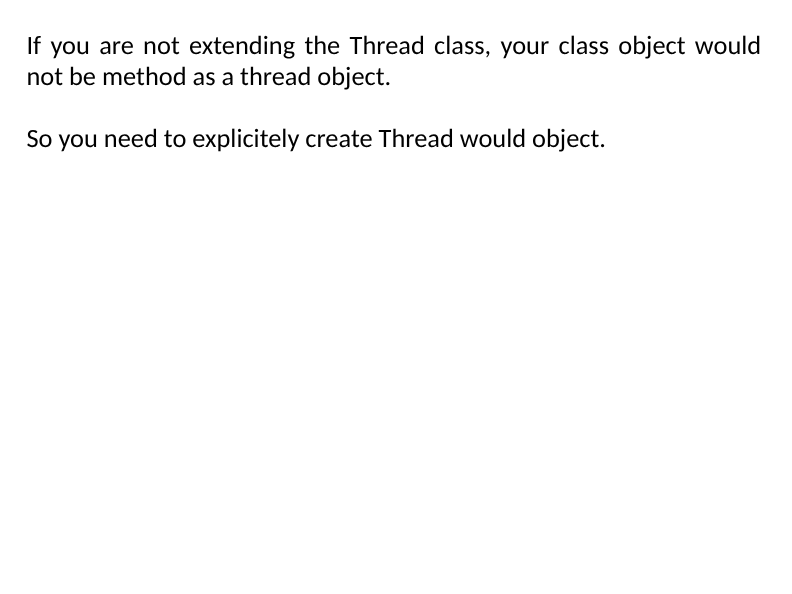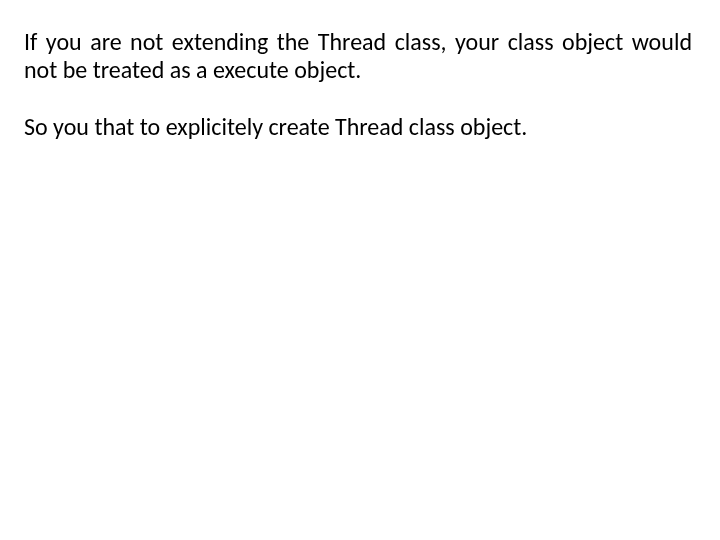--- a/index.html
+++ b/index.html
@@ -23,15 +23,15 @@
     text-align: justify;
     text-align-last: left;
     margin: 0 0 28px 0;
     color: #000000;
   }
 </style>
 </head>
 <body>
 
 <div class="slide">
-  <p class="para">If you are not extending the Thread class, your class object would not be treated as a execute object.</p>
-  <p class="para">So you that to explicitely create Thread class object.</p>
+  <p class="para">If you are not extending the Thread class, your class object would not be method as a thread object.</p>
+  <p class="para">So you need to explicitely create Thread would object.</p>
 </div>
 
 </body></html>

